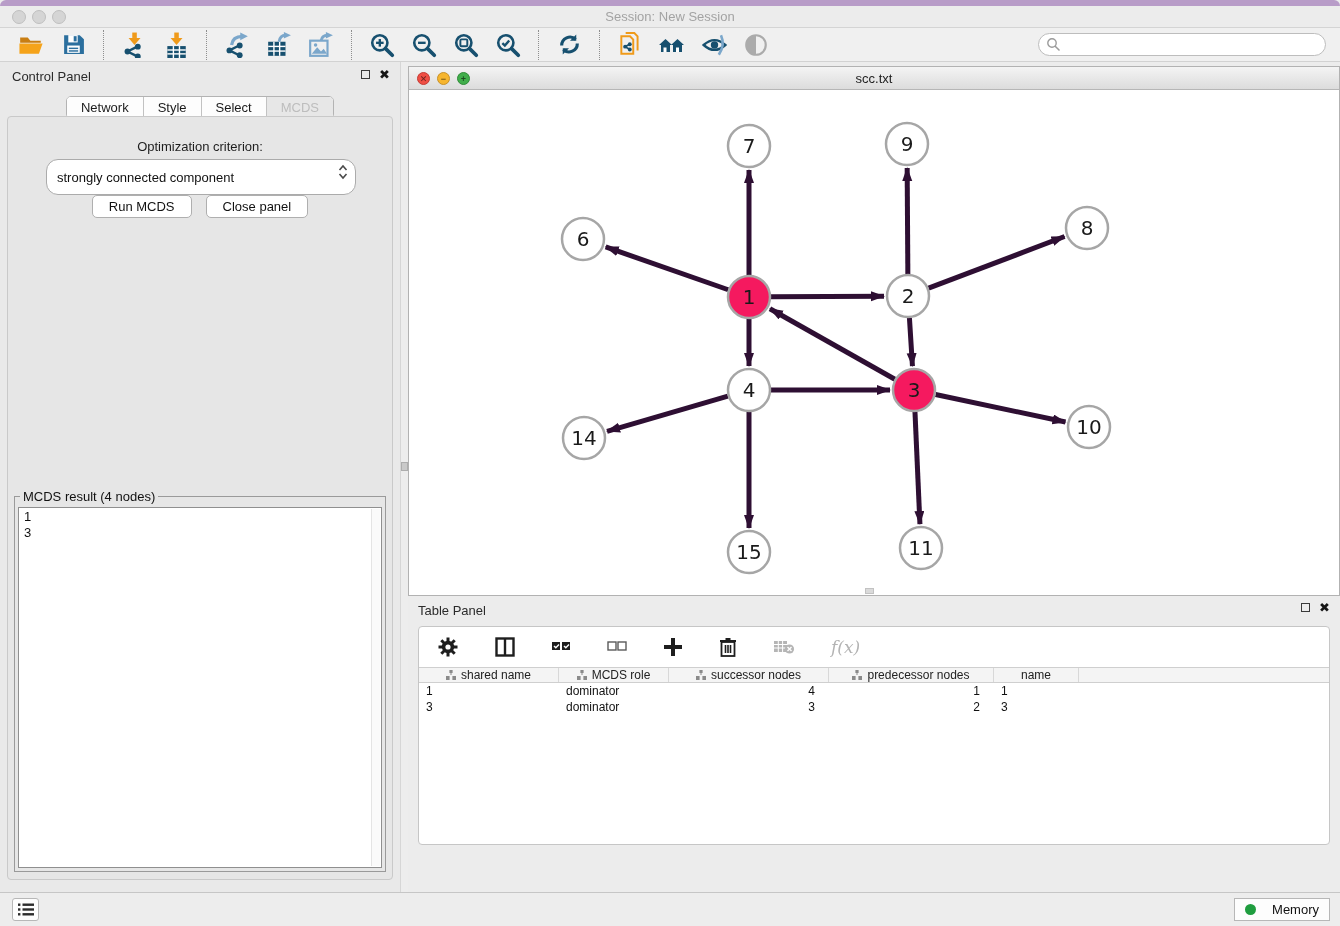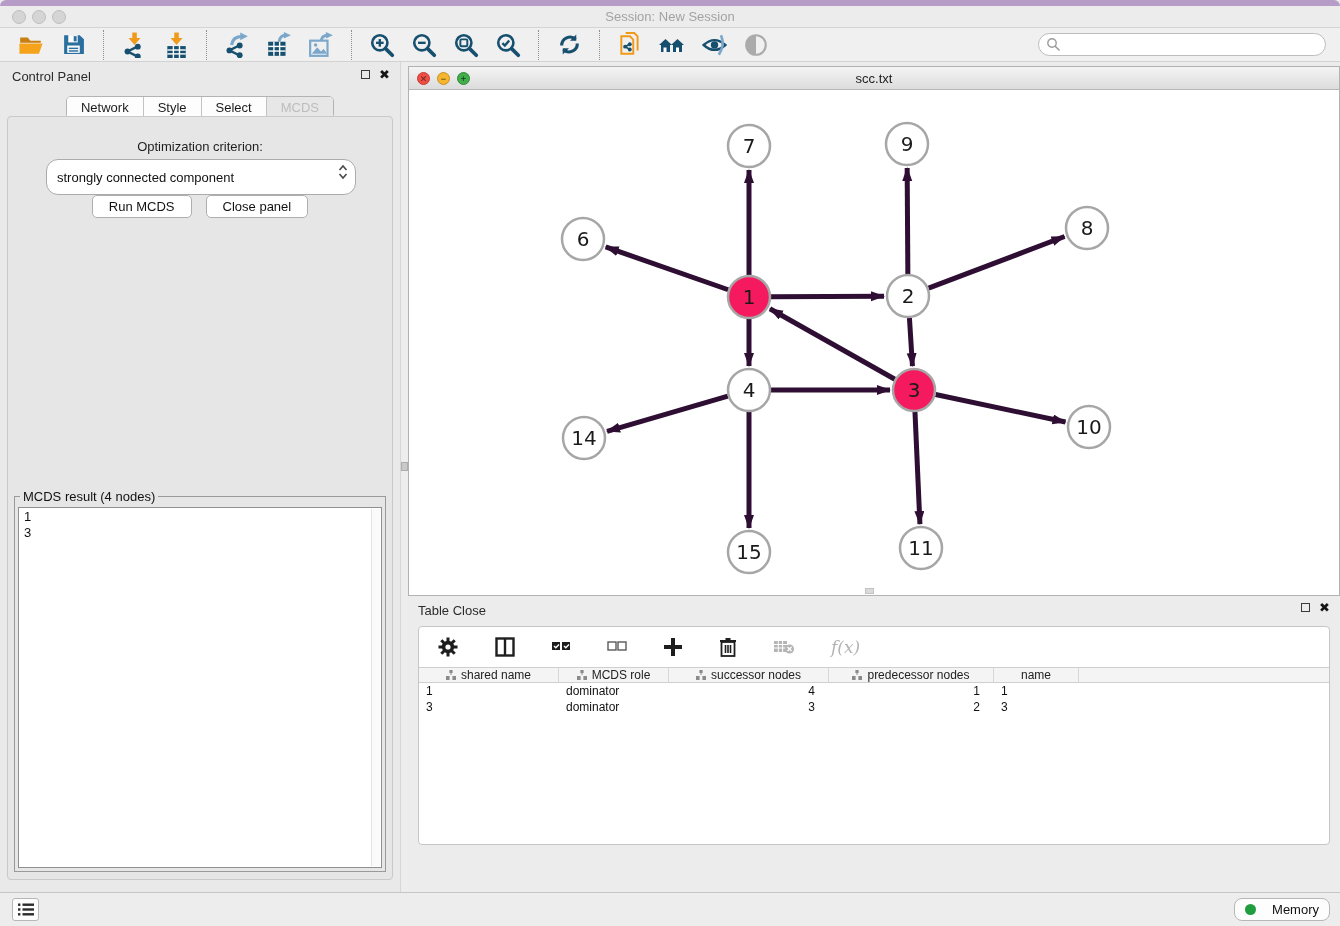--- a/index.html
+++ b/index.html
@@ -64,21 +64,21 @@
   .tt-ico { display:flex; align-items:center; justify-content:center; }
   .fx { font-family:"DejaVu Serif","Liberation Serif",serif; font-style:italic; font-size:17px; color:#B3B3B3; }
   .tbl-header { display:flex; height:16px; border-top:1px solid #CFCFCF; border-bottom:1px solid #CFCFCF; background:#F4F4F4; font-size:12px; color:#222; }
   .th-cell { display:flex; align-items:center; justify-content:center; gap:5px; border-right:1px solid #D8D8D8; height:100%; }
   .tbl-row { display:flex; height:16px; font-size:12px; color:#111; align-items:center; }
   .td-cell { height:100%; line-height:16px; white-space:nowrap; overflow:hidden; }
   .tbl-tabs-row { position:absolute; left:0; bottom:8px; width:100%; text-align:center; }
   
   .status-bar { position:absolute; left:0; top:892px; width:1340px; height:34px; background:#EDEDED; border-top:1px solid #C6C6C6; }
   .list-btn { position:absolute; left:12px; top:5px; width:27px; height:23px; background:#FDFDFD; border:1px solid #B7B7B7; border-radius:3px; display:flex; align-items:center; justify-content:center; }
-  .memory-btn { position:absolute; right:10px; top:5px; height:23px; background:#FDFDFD; border:1px solid #B7B7B7; border-radius:8px; display:flex; align-items:center; gap:16px; padding:0 10px; font-size:13px; color:#111; }
+  .memory-btn { position:absolute; right:10px; top:5px; height:23px; background:#FDFDFD; border:1px solid #B7B7B7; border-radius:0; display:flex; align-items:center; gap:16px; padding:0 10px; font-size:13px; color:#111; }
   .mem-dot { width:11px; height:11px; border-radius:50%; }
 </style>
 </head>
 <body>
 
 <div class="top-accent"></div>
 <div class="titlebar">
   <span class="tl-dot" style="left:12px"></span>
   <span class="tl-dot" style="left:32px"></span>
   <span class="tl-dot" style="left:52px"></span>
@@ -369,21 +369,21 @@
           <circle cx="512" cy="458" r="21" fill="#FFFFFF" stroke="#A6A6A6" stroke-width="2.5"></circle>
           <text x="512" y="458" text-anchor="middle" dy="0.35em" font-size="20" fill="#1A1A1A" font-family="&quot;DejaVu Sans&quot;,&quot;Liberation Sans&quot;,sans-serif">11</text>
         </g>
       </svg>
   </div>
   <span class="net-grip"></span>
 </div>
 
 <div class="table-panel">
   <div class="tp-head">
-    <span class="panel-title" style="left:10px">Table Close</span>
+    <span class="panel-title" style="left:10px">Table Panel</span>
     <span class="panel-btns" style="top:5px">
       <span class="float-ico"></span>
       <span class="close-ico">✖</span>
     </span>
   </div>
   <div class="table-container">
     <div class="tbl-toolbar">
       <span class="tt-ico">
         <svg width="22" height="22" viewBox="0 0 22 22">
             <g stroke="#1E1E1E" stroke-width="3">

